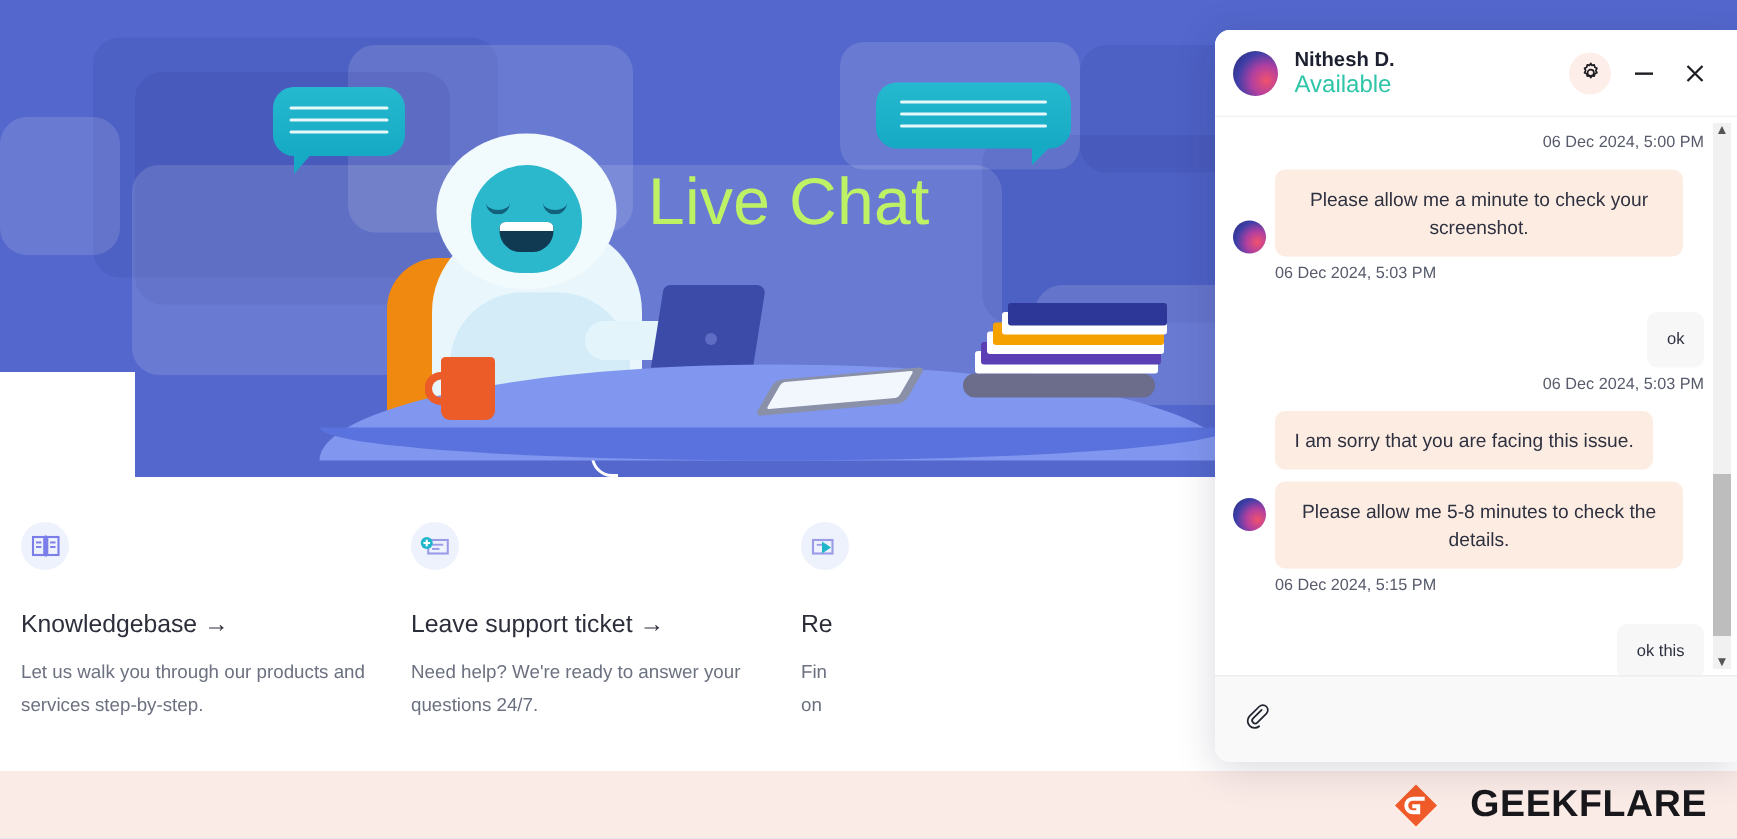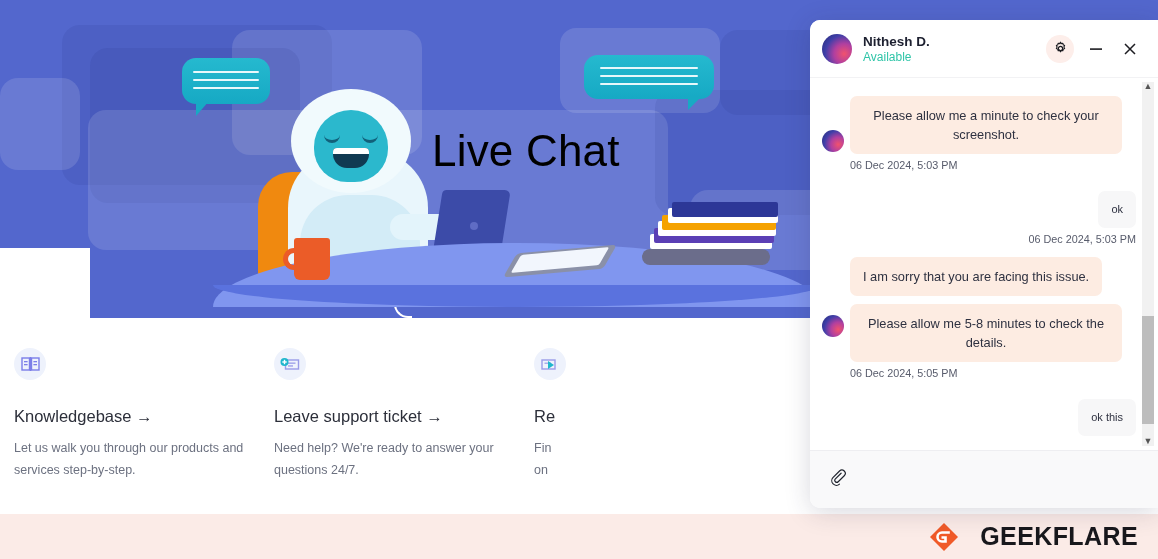--- a/index.html
+++ b/index.html
@@ -46,22 +46,22 @@
   .teal-bubble {
     position: absolute;
     background: linear-gradient(180deg,#25b9cf 0%,#16a9c4 100%);
     border-radius: 14px;
   }
   .teal-bubble .ln {
     position:absolute; left:12%; width:76%; height:2px; background:#e7f8fb; border-radius:2px;
   }
 
   .hero-title {
-    position: absolute; left: 432px; top: 126px;
-    color: #000000; font-size: 44px; font-weight: 400;
+    position: absolute; left: 432px; top: 110px;
+    color: #bef264; font-size: 44px; font-weight: 400;
     letter-spacing: 0.2px;
     font-family: "Liberation Sans", sans-serif;
   }
 
   
   .desk {
     position:absolute; left:213px; top:243px; width:608px; height:64px;
     background:#8096ef; border-radius: 50%/100% 100% 0 0;
   }
   .desk-shadow {
@@ -197,21 +197,21 @@
     background:#fff;
     border-bottom: 1px solid #f2f2f4;
   }
   .agent-avatar {
     width: 30px; height: 30px; border-radius: 50%;
     background: radial-gradient(circle at 74% 66%, #f1526d 0%, #b03fa0 34%, #3f3fa8 64%, #23286e 100%);
     flex: 0 0 30px;
   }
   .agent-meta { margin-left: 11px; flex:1; }
   .agent-name { font-size: 13.5px; font-weight: bold; color: #1d2030; }
-  .agent-status { font-size: 12px; color: #2fc5a8; margin-top:1px; }
+  .agent-status { font-size: 16px; color: #2fc5a8; margin-top:1px; }
   .hdr-btn {
     width: 28px; height: 28px; border-radius: 50%;
     display:flex; align-items:center; justify-content:center;
     border:none; background:transparent; cursor:pointer;
   }
   .hdr-btn.gear { background:#fdeeea; margin-right: 8px; }
   .hdr-btn.min { margin-right: 6px; }
 
   .chat-body {
     flex: 1 1 auto; position: relative;
@@ -421,20 +421,23 @@
       </button>
       <button class="hdr-btn">
         <svg width="16" height="16" viewBox="0 0 16 16">
           <path d="M3 3 L13 13 M13 3 L3 13" stroke="#1d1d22" stroke-width="1.5" fill="none"></path>
         </svg>
       </button>
     </div>
 
     <div class="chat-body">
 
+      <div class="ts-row out">
+        <span class="ts right">06 Dec 2024, 5:00 PM</span>
+      </div>
 
       <div class="msg-group">
         <div class="msg-avatar" style="top:34px;"></div>
         <div class="msg-row in indent">
           <div class="bubble-in">Please allow me a minute to check your screenshot.</div>
         </div>
         <div class="ts-row in">
           <span class="ts">06 Dec 2024, 5:03 PM</span>
         </div>
       </div>
@@ -448,21 +451,21 @@
 
       <div class="msg-group" style="margin-top:8px;">
         <div class="msg-avatar" style="top:58px;"></div>
         <div class="msg-row in indent">
           <div class="bubble-in">I am sorry that you are facing this issue.</div>
         </div>
         <div class="msg-row in indent" style="margin-top:8px;">
           <div class="bubble-in">Please allow me 5-8 minutes to check the details.</div>
         </div>
         <div class="ts-row in">
-          <span class="ts">06 Dec 2024, 5:05 PM</span>
+          <span class="ts">06 Dec 2024, 5:15 PM</span>
         </div>
       </div>
 
       <div class="msg-row out" style="margin-top:20px;">
         <div class="bubble-out">ok this</div>
       </div>
 
       <div class="scrolltrack">
         <span class="sarrow">▲</span>
         <span class="sarrow">▼</span>

